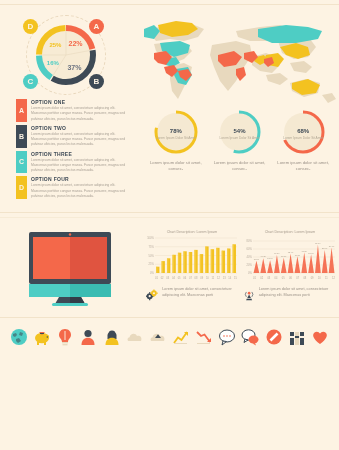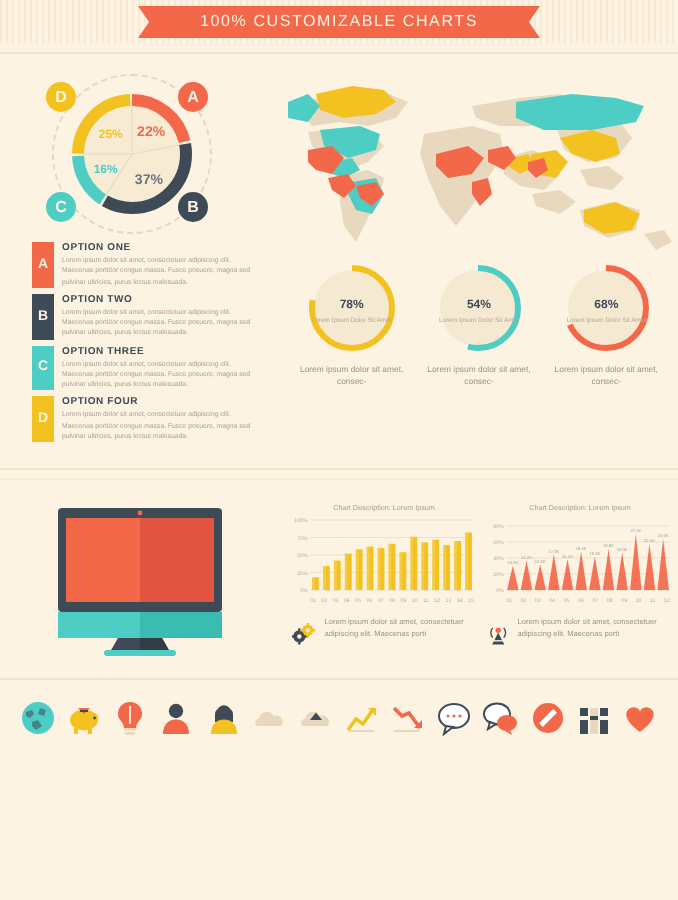--- a/index.html
+++ b/index.html
@@ -113,23 +113,20 @@
     display: flex; align-items: center; justify-content: space-between;
     padding: 10px 10px 0 10px;
   }
   .ic { width: 18px; height: 18px; display: flex; align-items: center; justify-content: center; }
 </style>
 </head>
 <body>
 
 <div class="page">
 
-  <div class="ribbon-wrap">
-    <div class="ribbon">100% CUSTOMIZABLE CHARTS</div>
-  </div>
   <div class="hr-line"></div>
 
   <div class="sec1">
 
     <div class="col-left">
 
       <div class="donut-area">
         <div class="donut-dash"></div>
         <svg class="donut-svg" width="66" height="66" viewBox="0 0 66 66">
           <circle cx="33" cy="33" r="27" fill="#F7EBD4"></circle>

